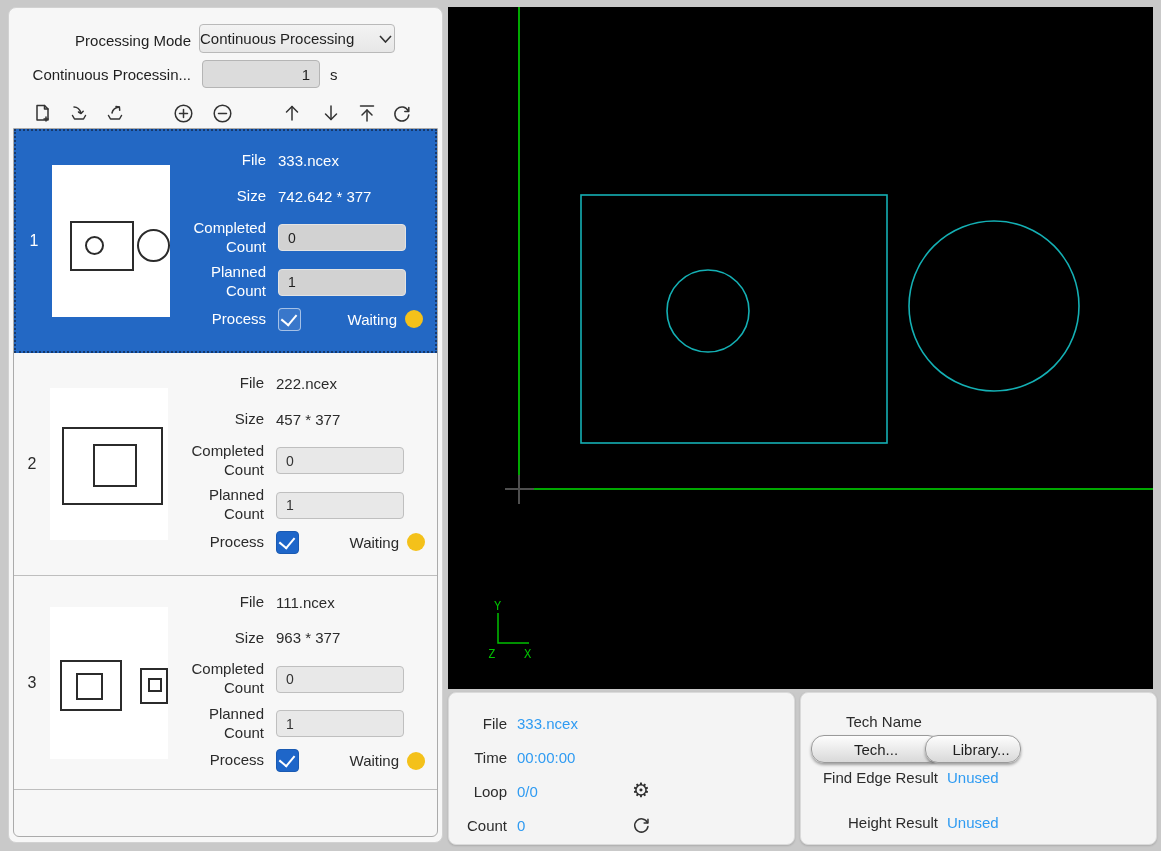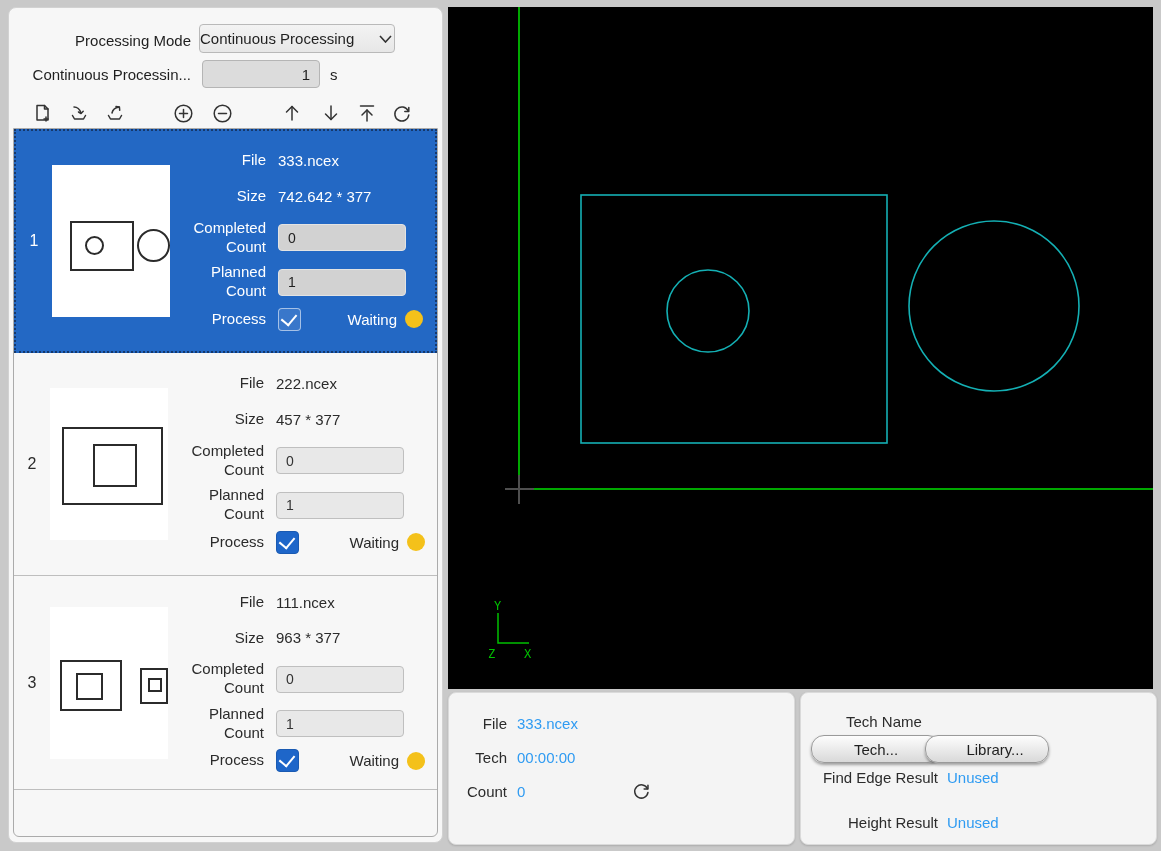--- a/index.html
+++ b/index.html
@@ -84,21 +84,21 @@
   .tech-card{left:800px;top:692px;width:357px;height:153px;}
   .tech-title{position:absolute;left:45px;top:20px;font-size:15px;color:#2b2b2b;}
   .btn{
     position:absolute;height:28px;box-sizing:border-box;border-radius:13px;
     background:linear-gradient(#fdfdfd,#d9d9d9);border:1px solid #9a9a9a;
     box-shadow:0 2px 3px rgba(0,0,0,0.35);
     font-family:"Liberation Sans",sans-serif;font-size:15px;color:#1f1f1f;
     display:flex;align-items:center;justify-content:center;cursor:pointer;
   }
   .btn-tech{left:10px;top:42px;width:130px;}
-  .btn-library{left:124px;top:42px;width:124px;padding-left:16px;}
+  .btn-library{left:124px;top:42px;width:96px;padding-left:16px;}
   .trow{position:absolute;left:0;width:100%;display:flex;align-items:center;}
   .trow-1{top:76px;} .trow-2{top:101px;margin-top:20px;}
   .tlabel{flex:0 0 137px;text-align:right;font-size:15px;color:#2b2b2b;}
   .tvalue{margin-left:9px;font-size:15px;color:#2f9bf2;}
 </style>
 </head>
 <body>
 
 <div class="left-panel">
 
@@ -309,22 +309,29 @@
     <text x="40" y="651" font-family="DejaVu Sans Mono, monospace" font-size="12" fill="#00c000">Z</text>
   </svg>
 </div>
 
 <div class="card status-card">
   <div class="srow">
     <span class="slabel">File</span>
     <span class="svalue">333.ncex</span>
   </div>
   <div class="srow">
-    <span class="slabel">Tech</span>
+    <span class="slabel">Time</span>
     <span class="svalue">00:00:00</span>
+  </div>
+  <div class="srow">
+    <span class="slabel">Loop</span>
+    <span class="svalue">0/0</span>
+    <span class="row-icon">
+        <span class="gear-glyph">⚙</span>
+      </span>
   </div>
   <div class="srow">
     <span class="slabel">Count</span>
     <span class="svalue">0</span>
     <span class="row-icon">
       <svg width="19" height="19" viewBox="0 0 20 20">
           <path d="M16.2 8 A7 7 0 1 0 16.8 12"></path>
           <path d="M16.8 4.5 V8.5 H12.8"></path>
         </svg>
     </span>

